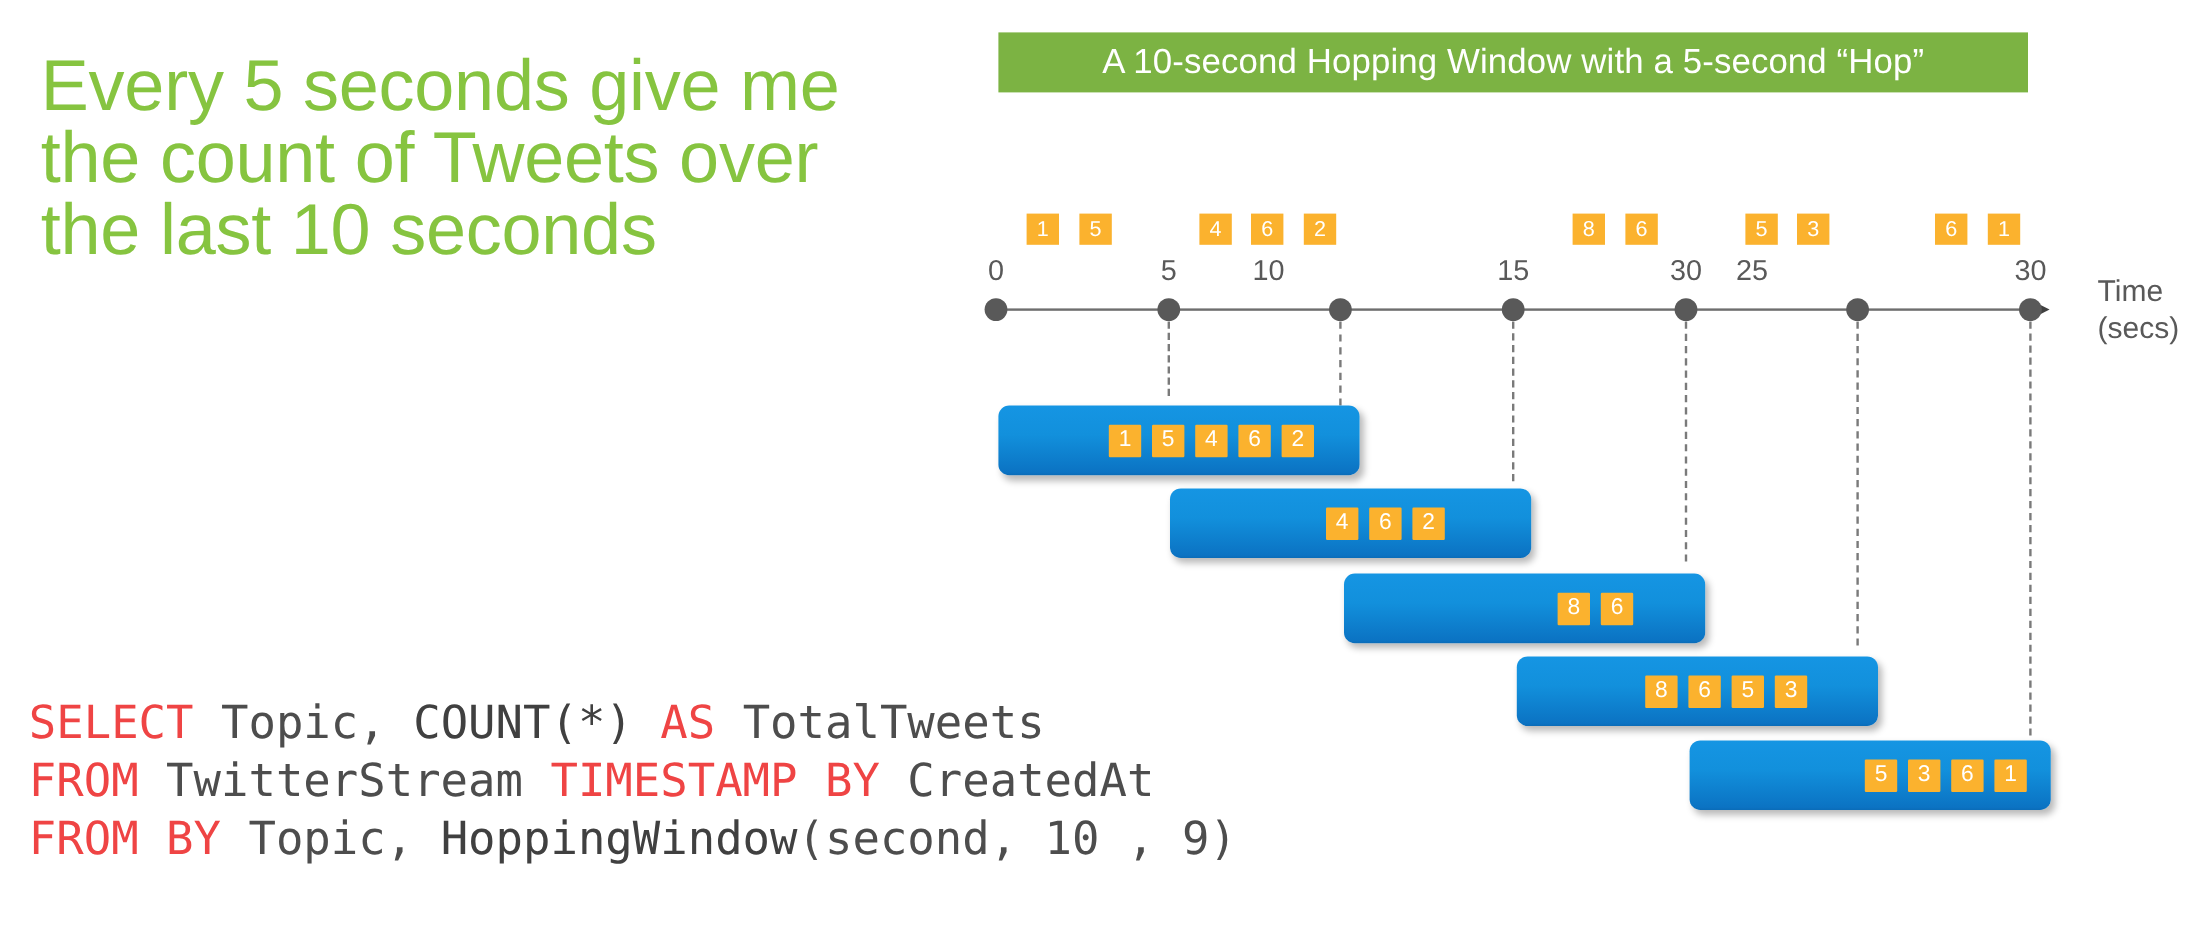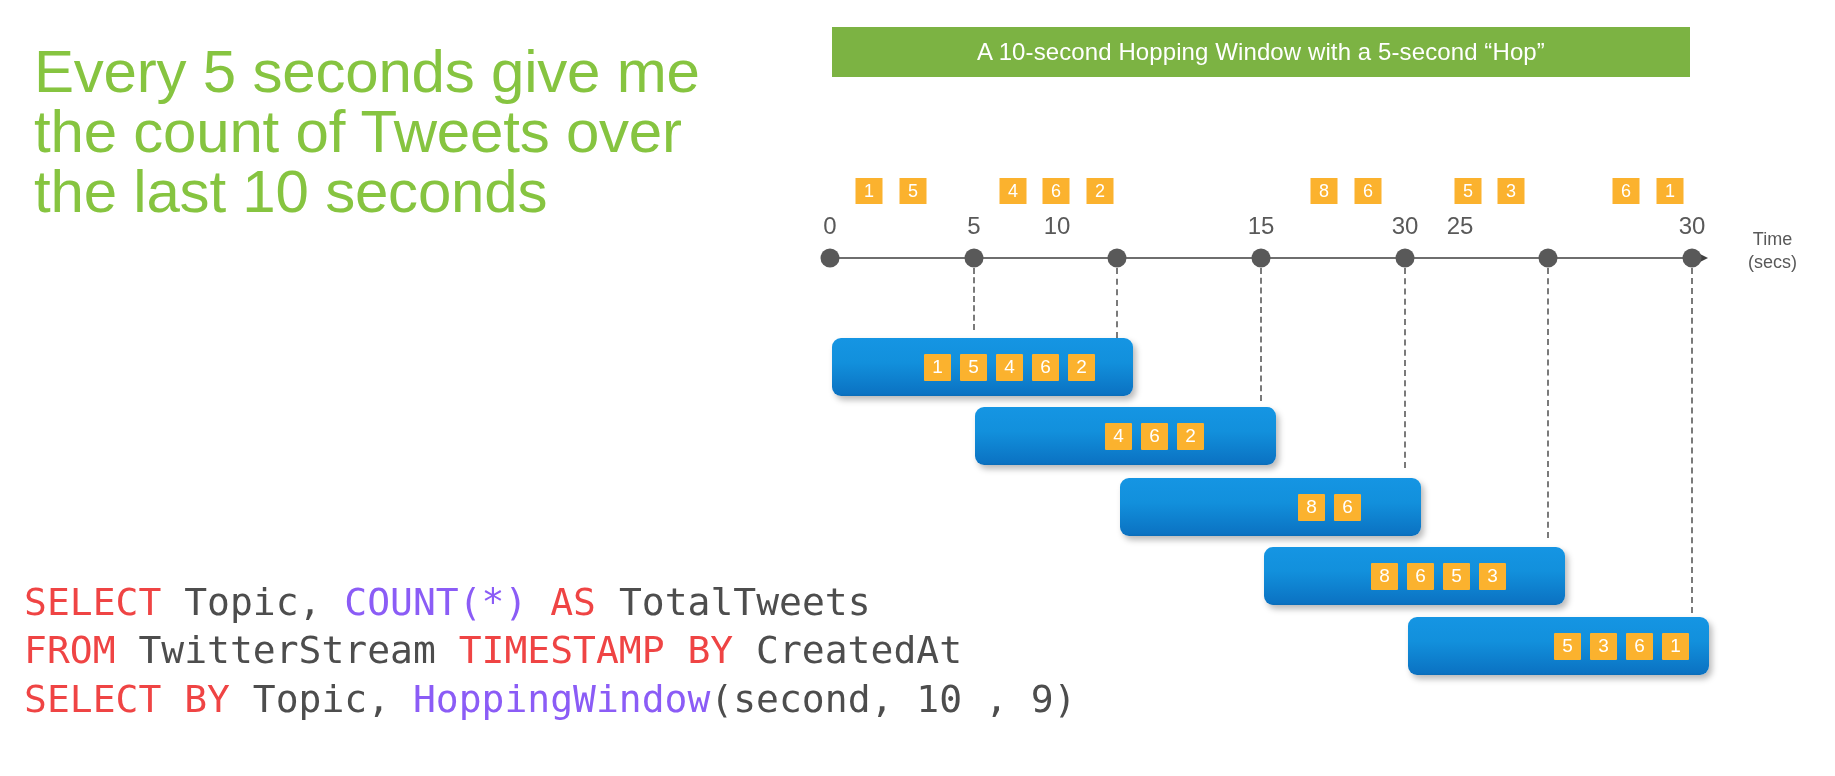--- a/index.html
+++ b/index.html
@@ -37,21 +37,21 @@
     top: 27px;
     width: 858px;
     height: 50px;
     background: #7CB343;
     display: flex;
     align-items: center;
     justify-content: center;
   }
   #banner-text {
     color: #ffffff;
-    font-size: 24px;
+    font-size: 29px;
     font-weight: 400;
     letter-spacing: 0.1px;
   }
 
   
   #timeline {
     position: absolute;
     left: 0;
     top: 0;
     width: 1835px;
@@ -97,24 +97,23 @@
     width: 0;
     border-left: 2px dashed #7A7A7A;
     top: 268px;
     transform: translateX(-1px);
   }
   .time-label {
     position: absolute;
     left: 1748px;
     top: 228px;
     color: #595959;
-    font-size: 18px;
+    font-size: 25px;
     line-height: 1.25;
     white-space: pre-line;
-    text-align: center;
   }
 
   
   .evt-tile {
     position: absolute;
     width: 27px;
     height: 26px;
     background: #FBB22E;
     color: #ffffff;
     font-size: 18px;
@@ -155,21 +154,21 @@
     position: absolute;
     left: 24px;
     top: 578px;
     font-family: "DejaVu Sans Mono", "Liberation Mono", monospace;
     font-size: 38px;
     line-height: 1.27;
     color: #4D4D4D;
     white-space: pre;
   }
   .kw  { color: #ef4444; }
-  .fn  { color: #8b5cf6; margin-top: 24px; }
+  .fn  { color: #404040; margin-top: 24px; }
 </style>
 </head>
 <body>
 
 <div id="page">
 
   <div id="headline">Every 5 seconds give me the count of Tweets over the last 10 seconds</div>
 
   <div id="banner">
     <span id="banner-text">A 10-second Hopping Window with a 5-second “Hop”</span>
@@ -254,15 +253,15 @@
             <div class="win-tile">3</div>
             <div class="win-tile">6</div>
             <div class="win-tile">1</div>
           </div>
         </div>
       </div>
   </div>
 
   <div id="sql"><span id="sql-l1"><span class="kw">SELECT</span><span> Topic, </span><span class="fn">COUNT(*)</span><span> </span><span class="kw">AS</span><span> TotalTweets</span></span>
 <span id="sql-l2"><span class="kw">FROM</span><span> TwitterStream </span><span class="kw">TIMESTAMP BY</span><span> CreatedAt</span></span>
-<span id="sql-l3"><span class="kw">SELECT BY</span><span> Topic, </span><span class="fn">HoppingWindow</span><span>(second, 10 , 9)</span></span></div>
+<span id="sql-l3"><span class="kw">FROM BY</span><span> Topic, </span><span class="fn">HoppingWindow</span><span>(second, 10 , 9)</span></span></div>
 
 </div>
 
 </body></html>

